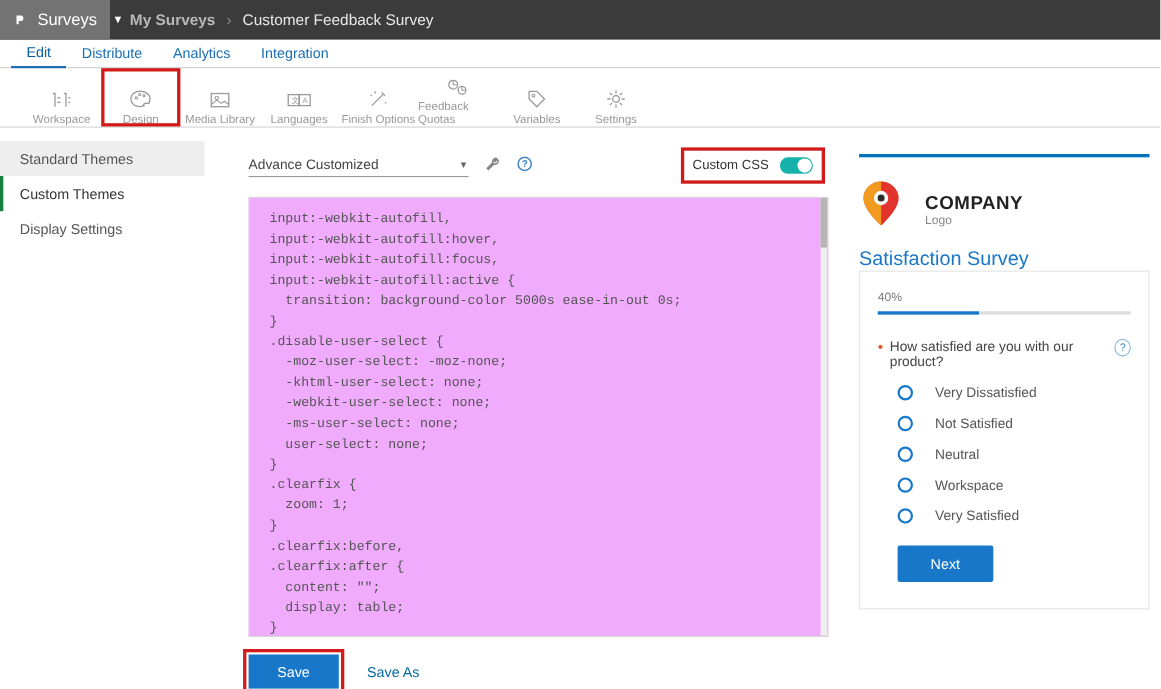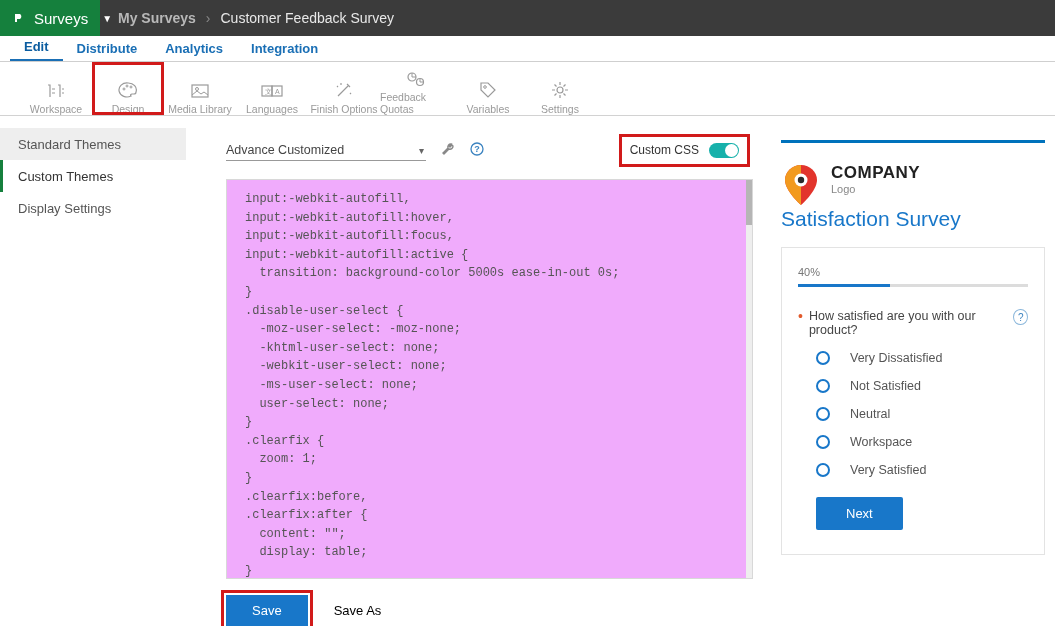--- a/index.html
+++ b/index.html
@@ -1,29 +1,29 @@
 <!DOCTYPE html>
 <html><head>
 <meta charset="utf-8">
 <style>
   * { box-sizing: border-box; margin: 0; padding: 0; }
   body { font-family: -apple-system, BlinkMacSystemFont, "Segoe UI", Arial, sans-serif; font-size: 13px; color: #333; background: #fff; width: 1055px; }
   
   
   .topbar { height: 36px; background: #3b3b3b; display: flex; align-items: stretch; color: #fff; }
-  .brand { width: 100px; background: #15803d; display: flex; align-items: center; gap: 8px; padding: 0 12px; font-size: 15px; font-weight: 400; }
+  .brand { width: 100px; background: #737373; display: flex; align-items: center; gap: 8px; padding: 0 12px; font-size: 15px; font-weight: 400; }
   .brand svg { flex-shrink: 0; }
   .brand-caret { font-size: 10px; margin-left: 6px; }
   .breadcrumb { display: flex; align-items: center; color: #b8b8b8; padding: 0 18px; font-size: 14px; }
   .breadcrumb a { color: #b8b8b8; text-decoration: none; font-weight: bold; }
   .breadcrumb .sep { margin: 0 10px; color: #888; }
   .breadcrumb .current { color: #e8e8e8; }
 
   
-  .tabrow { height: 26px; border-bottom: 1px solid #cfcfcf; display: flex; align-items: flex-end; padding-left: 10px; font-weight: bold; }
+  .tabrow { height: 26px; border-bottom: 1px solid #cfcfcf; display: flex; align-items: center; padding-left: 10px; }
   .tab { font-size: 13px; color: #1a6fb5; padding: 5px 14px 5px; cursor: pointer; }
   .tab.active { border-bottom: 2px solid #1a6fb5; color: #0a5ca0; }
 
   
   .toolbar { height: 54px; border-bottom: 1px solid #d2d2d2; display: flex; padding-left: 20px; }
   .tool { width: 72px; display: flex; flex-direction: column; align-items: center; justify-content: flex-end; color: #9a9a9a; font-size: 10.5px; gap: 4px; position: relative; }
   .tool svg { stroke: #9a9a9a; fill: none; }
   .tool.highlighted { outline: 3px solid #d11a1a; outline-offset: -3px; }
   
   
@@ -41,30 +41,30 @@
   .toggle-box { margin-left: auto; margin-right: 10px; display: flex; align-items: flex-start; gap: 10px; font-size: 12px; color: #333; outline: 3px solid #d11a1a; outline-offset: 4px; padding: 2px 4px; }
   .switch { width: 30px; height: 15px; background: #17b1ab; border-radius: 8px; position: relative; }
   .switch .knob { width: 13px; height: 13px; background: #fff; border-radius: 50%; position: absolute; right: 1px; top: 1px; }
 
   .editor { margin-top: 18px; height: 400px; border: 1px solid #d8d8d8; background: #f0abfc; font-family: "Consolas","Courier New",monospace; font-size: 12px; color: #555; line-height: 1.55; padding: 10px 18px; overflow: hidden; white-space: pre; position: relative; }
   .editor .vscroll { position: absolute; right: 0; top: 0; width: 6px; height: 100%; background: #eee; }
   .editor .thumb { position: absolute; right: 0; top: 0; width: 6px; height: 45px; background: #b5b5b5; }
 
   .btnrow { margin-top: 16px; display: flex; align-items: center; gap: 26px; }
   .btn-primary { background: #1877c9; color: #fff; border: 0; padding: 8px 26px; font-size: 13px; cursor: pointer; outline: 3px solid #d11a1a; outline-offset: 2px; }
-  .btn-link { color: #000000; font-size: 13px; cursor: pointer; }
+  .btn-link { color: #0369a1; font-size: 13px; cursor: pointer; }
 
   
   .rightcol { width: 290px; padding: 24px 10px 0 16px; }
   .blue-line { height: 3px; background: #0072bc; width: 100%; margin-bottom: 20px; }
-  .logo-row { display: flex; align-items: flex-start; gap: 10px; }
+  .logo-row { display: flex; align-items: flex-end; gap: 20px; margin-bottom: 18px; }
   .logo-mark { position: relative; width: 40px; height: 44px; }
   .logo-text .c { font-size: 17px; font-weight: 800; letter-spacing: 0.5px; color: #222; }
   .logo-text .sub { font-size: 11px; color: #888; }
-  .survey-title { font-size: 21px; color: #1877c9; font-weight: 500; margin-bottom: 16px; }
+  .survey-title { font-size: 18px; color: #1877c9; font-weight: 500; }
   .card { border: 1px solid #e3e3e3; padding: 18px 16px 24px; }
   .progress-label { font-size: 11px; color: #777; margin-bottom: 6px; }
   .progress-track { height: 3px; background: #dcdcdc; position: relative; margin-bottom: 22px; }
   .progress-fill { height: 3px; background: #1877c9; width: 40%; }
   .qrow { display: flex; align-items: flex-start; gap: 6px; font-size: 12.5px; color: #444; margin-bottom: 14px; }
   .req-dot { color: #e25a2b; font-size: 14px; line-height: 1; }
   .qhelp { margin-left: auto; width: 16px; height: 16px; border: 1px solid #8bb7db; border-radius: 50%; color: #3b83c0; font-size: 10px; display: flex; align-items: center; justify-content: center; }
   .opts { padding-left: 18px; }
   .opt { display: flex; align-items: center; gap: 20px; font-size: 12.5px; color: #555; margin-bottom: 14px; }
   .radio { width: 14px; height: 14px; border: 2px solid #1877c9; border-radius: 50%; }

